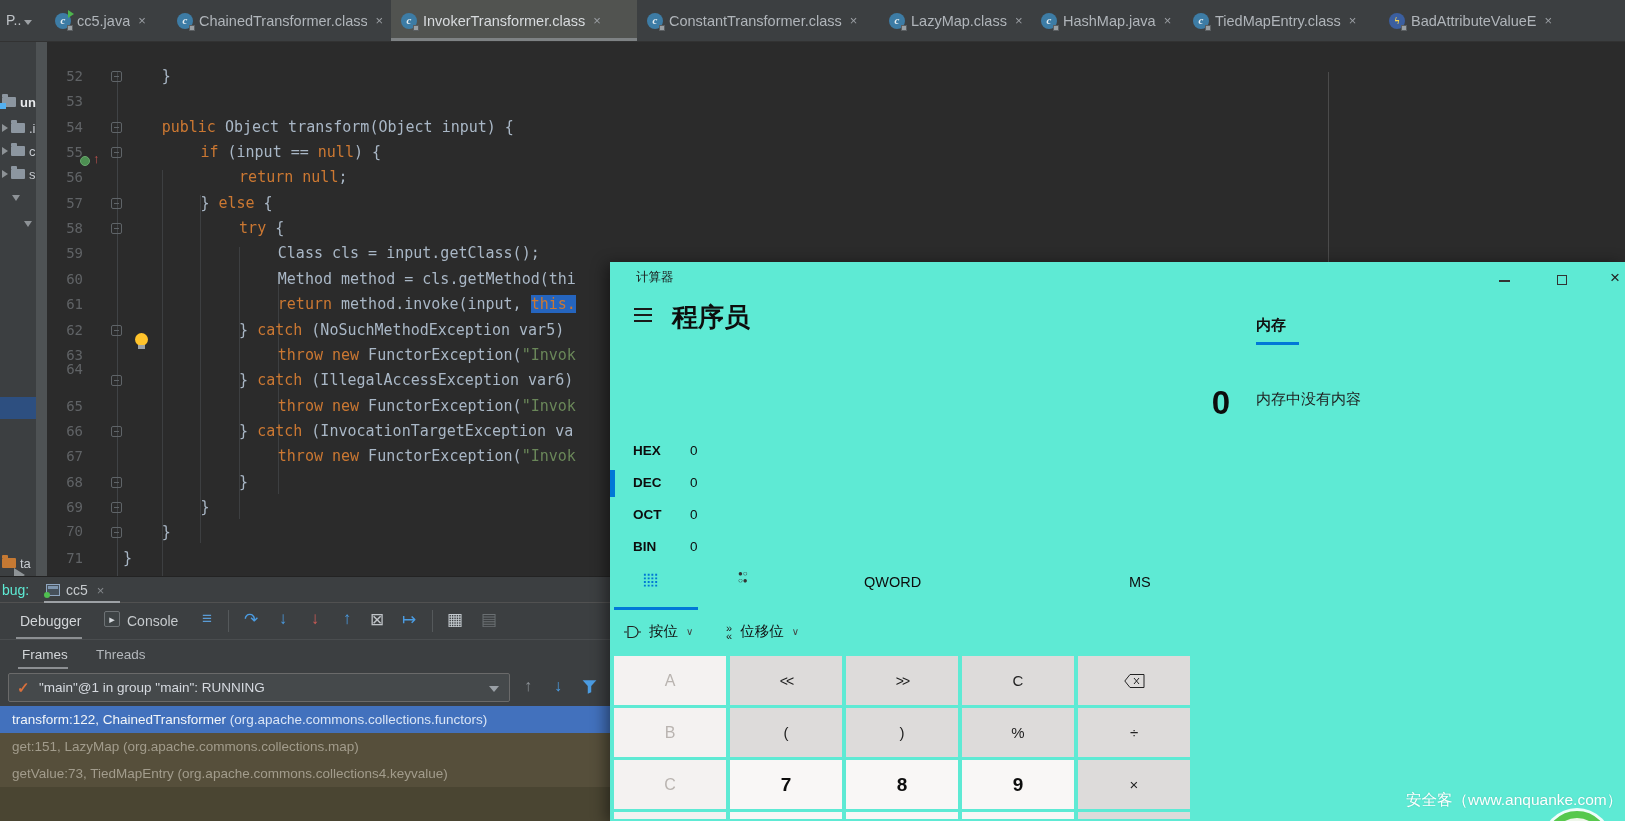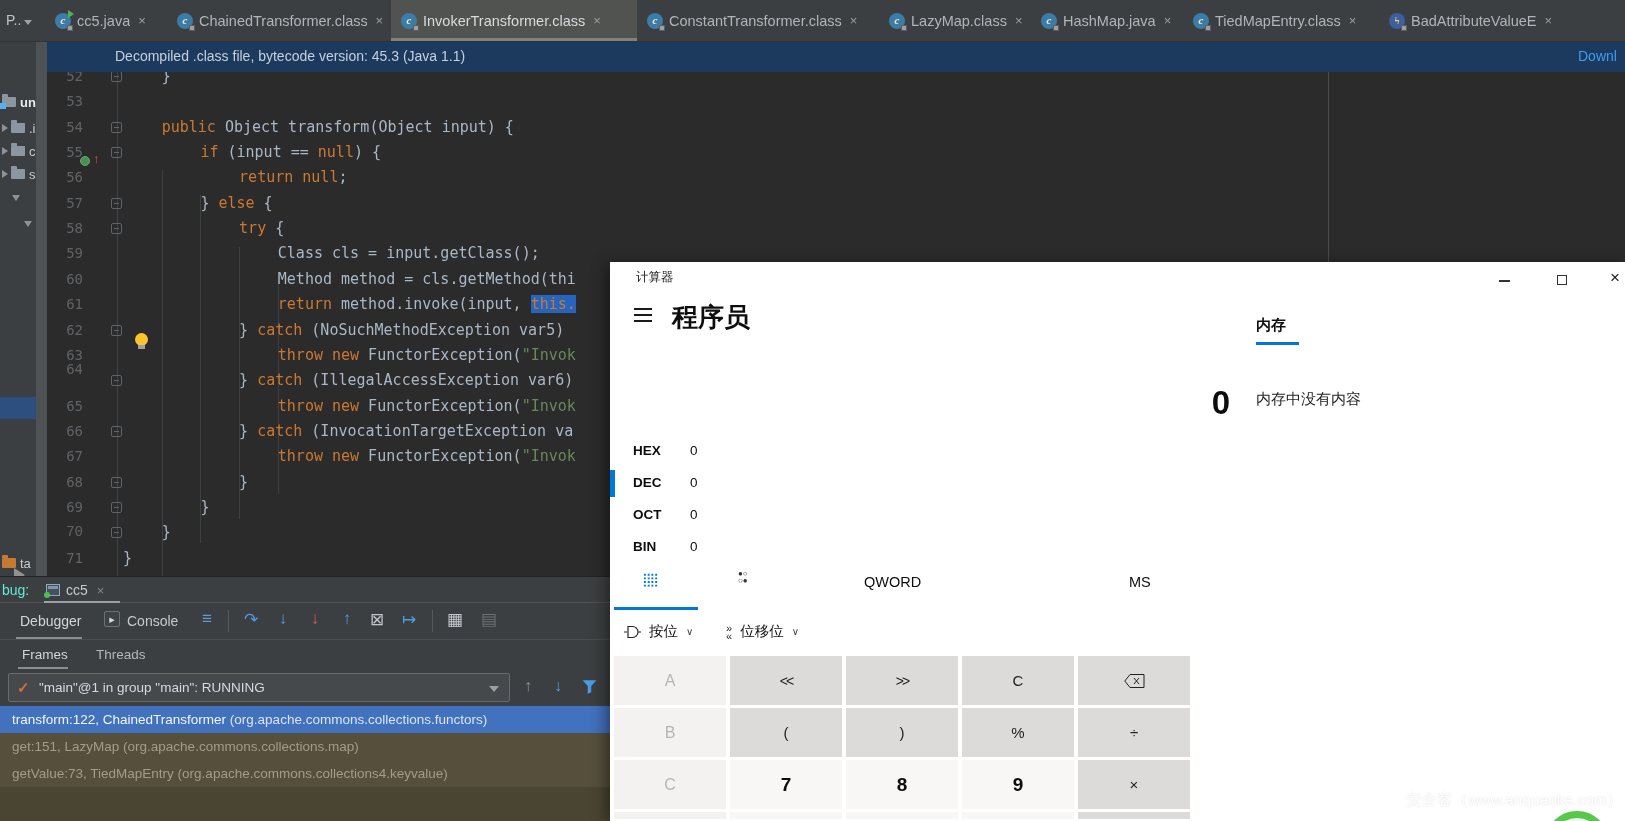--- a/index.html
+++ b/index.html
@@ -88,21 +88,21 @@
   
   #frames-list { position:absolute; left:0; top:129px; width:100%; }
   .frame-row { position:relative; width:100%; height:27px; font-size:13.5px; line-height:27px; padding-left:12px; white-space:nowrap; overflow:hidden; }
   .frame-row.sel { background:#4271bd; color:#f2f5f8; }
   .frame-row.lib { background:#564f3b; color:#a29c8c; }
   .frame-row .pkg { }
   .frame-row.sel .pkg { color:#d9e4f5; }
   #frame-tail { position:absolute; left:0; top:210px; width:100%; height:35px; background:#4a4532; }
 
   
-  #calc { left:610px; top:262px; width:1015px; height:559px; background:#ffffff; box-shadow:-4px 2px 14px rgba(0,0,0,.45); color:#111; }
+  #calc { left:610px; top:262px; width:1015px; height:559px; background:#5eead4; box-shadow:-4px 2px 14px rgba(0,0,0,.45); color:#111; }
   #calc-title { position:absolute; left:26px; top:7px; font-size:12.5px; color:#1a1a1a; }
   #btn-min { position:absolute; left:872px; top:4px; width:46px; height:26px; }
   #btn-min i { position:absolute; left:17px; top:14px; width:11px; height:1.5px; background:#333; }
   #btn-max { position:absolute; left:929px; top:4px; width:46px; height:26px; }
   #btn-max i { position:absolute; left:18px; top:9px; width:10px; height:10px; border:1.5px solid #333; }
   #btn-close { position:absolute; left:985px; top:4px; width:40px; height:26px; font-size:17px; color:#222; text-align:center; line-height:24px; }
   #calc-menu { position:absolute; left:24px; top:46px; width:18px; }
   #calc-menu i { display:block; width:18px; height:2px; background:#1a1a1a; margin-bottom:4px; }
   #calc-mode { position:absolute; left:62px; top:38px; font-size:26px; font-weight:bold; color:#0d0d0d; }
   #mem-tab { position:absolute; left:646px; top:54px; font-size:15px; font-weight:bold; }
@@ -286,24 +286,20 @@
         <div class="ln" style="top: 507.65px;">71</div>
         <div class="code" style="top: 506.65px; left: 76px;"><span class="p">}</span></div>
       </div>
     <div id="ovr-icon">
         <span class="dot"></span>
         <span class="arr">↑</span>
       </div>
     <div id="bulb"></div>
     <div id="vdivider"></div>
 
-    <div id="banner" class="abs" style="left:0;top:0">
-      <span class="txt">Decompiled .class file, bytecode version: 45.3 (Java 1.1)</span>
-      <span class="lnk">Downl</span>
-    </div>
   </div>
 
   <div id="debug" class="abs">
     <div id="dbg-session">
       <span id="dbg-label">bug:</span>
       <div id="cc5tab">
         <span id="cc5icon">
             <span class="gdot"></span>
           </span>
         <span>cc5</span>

